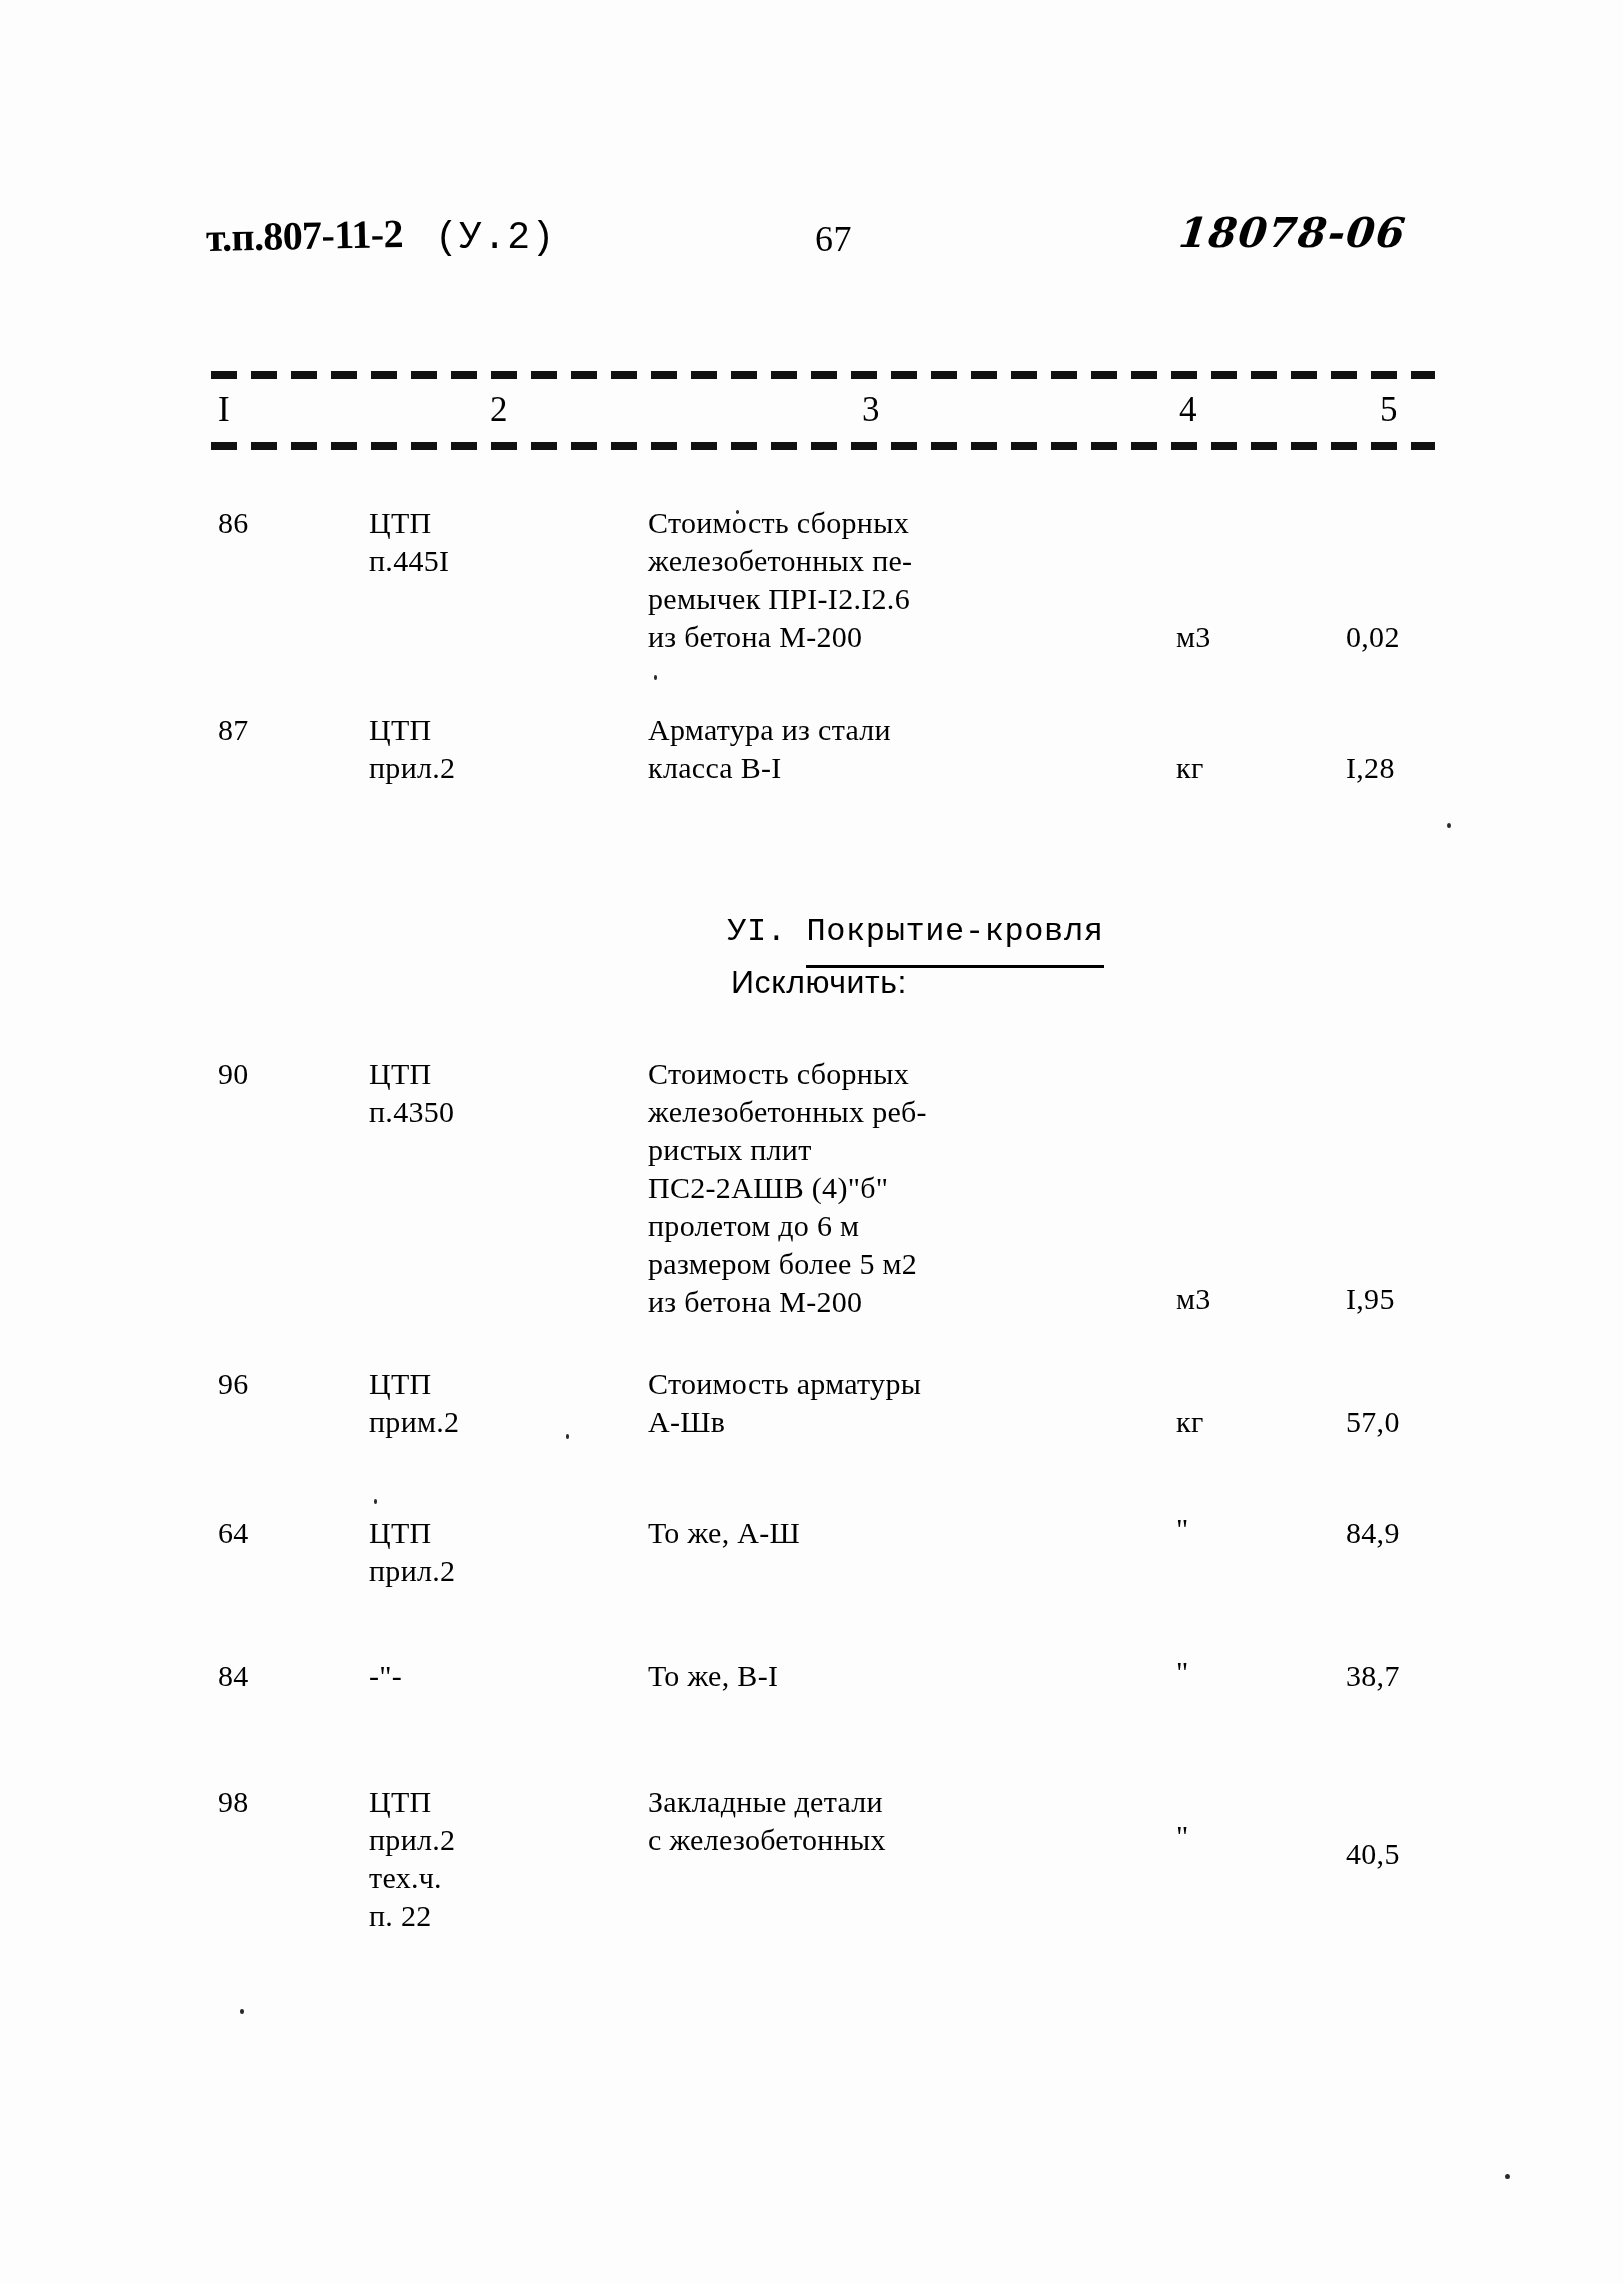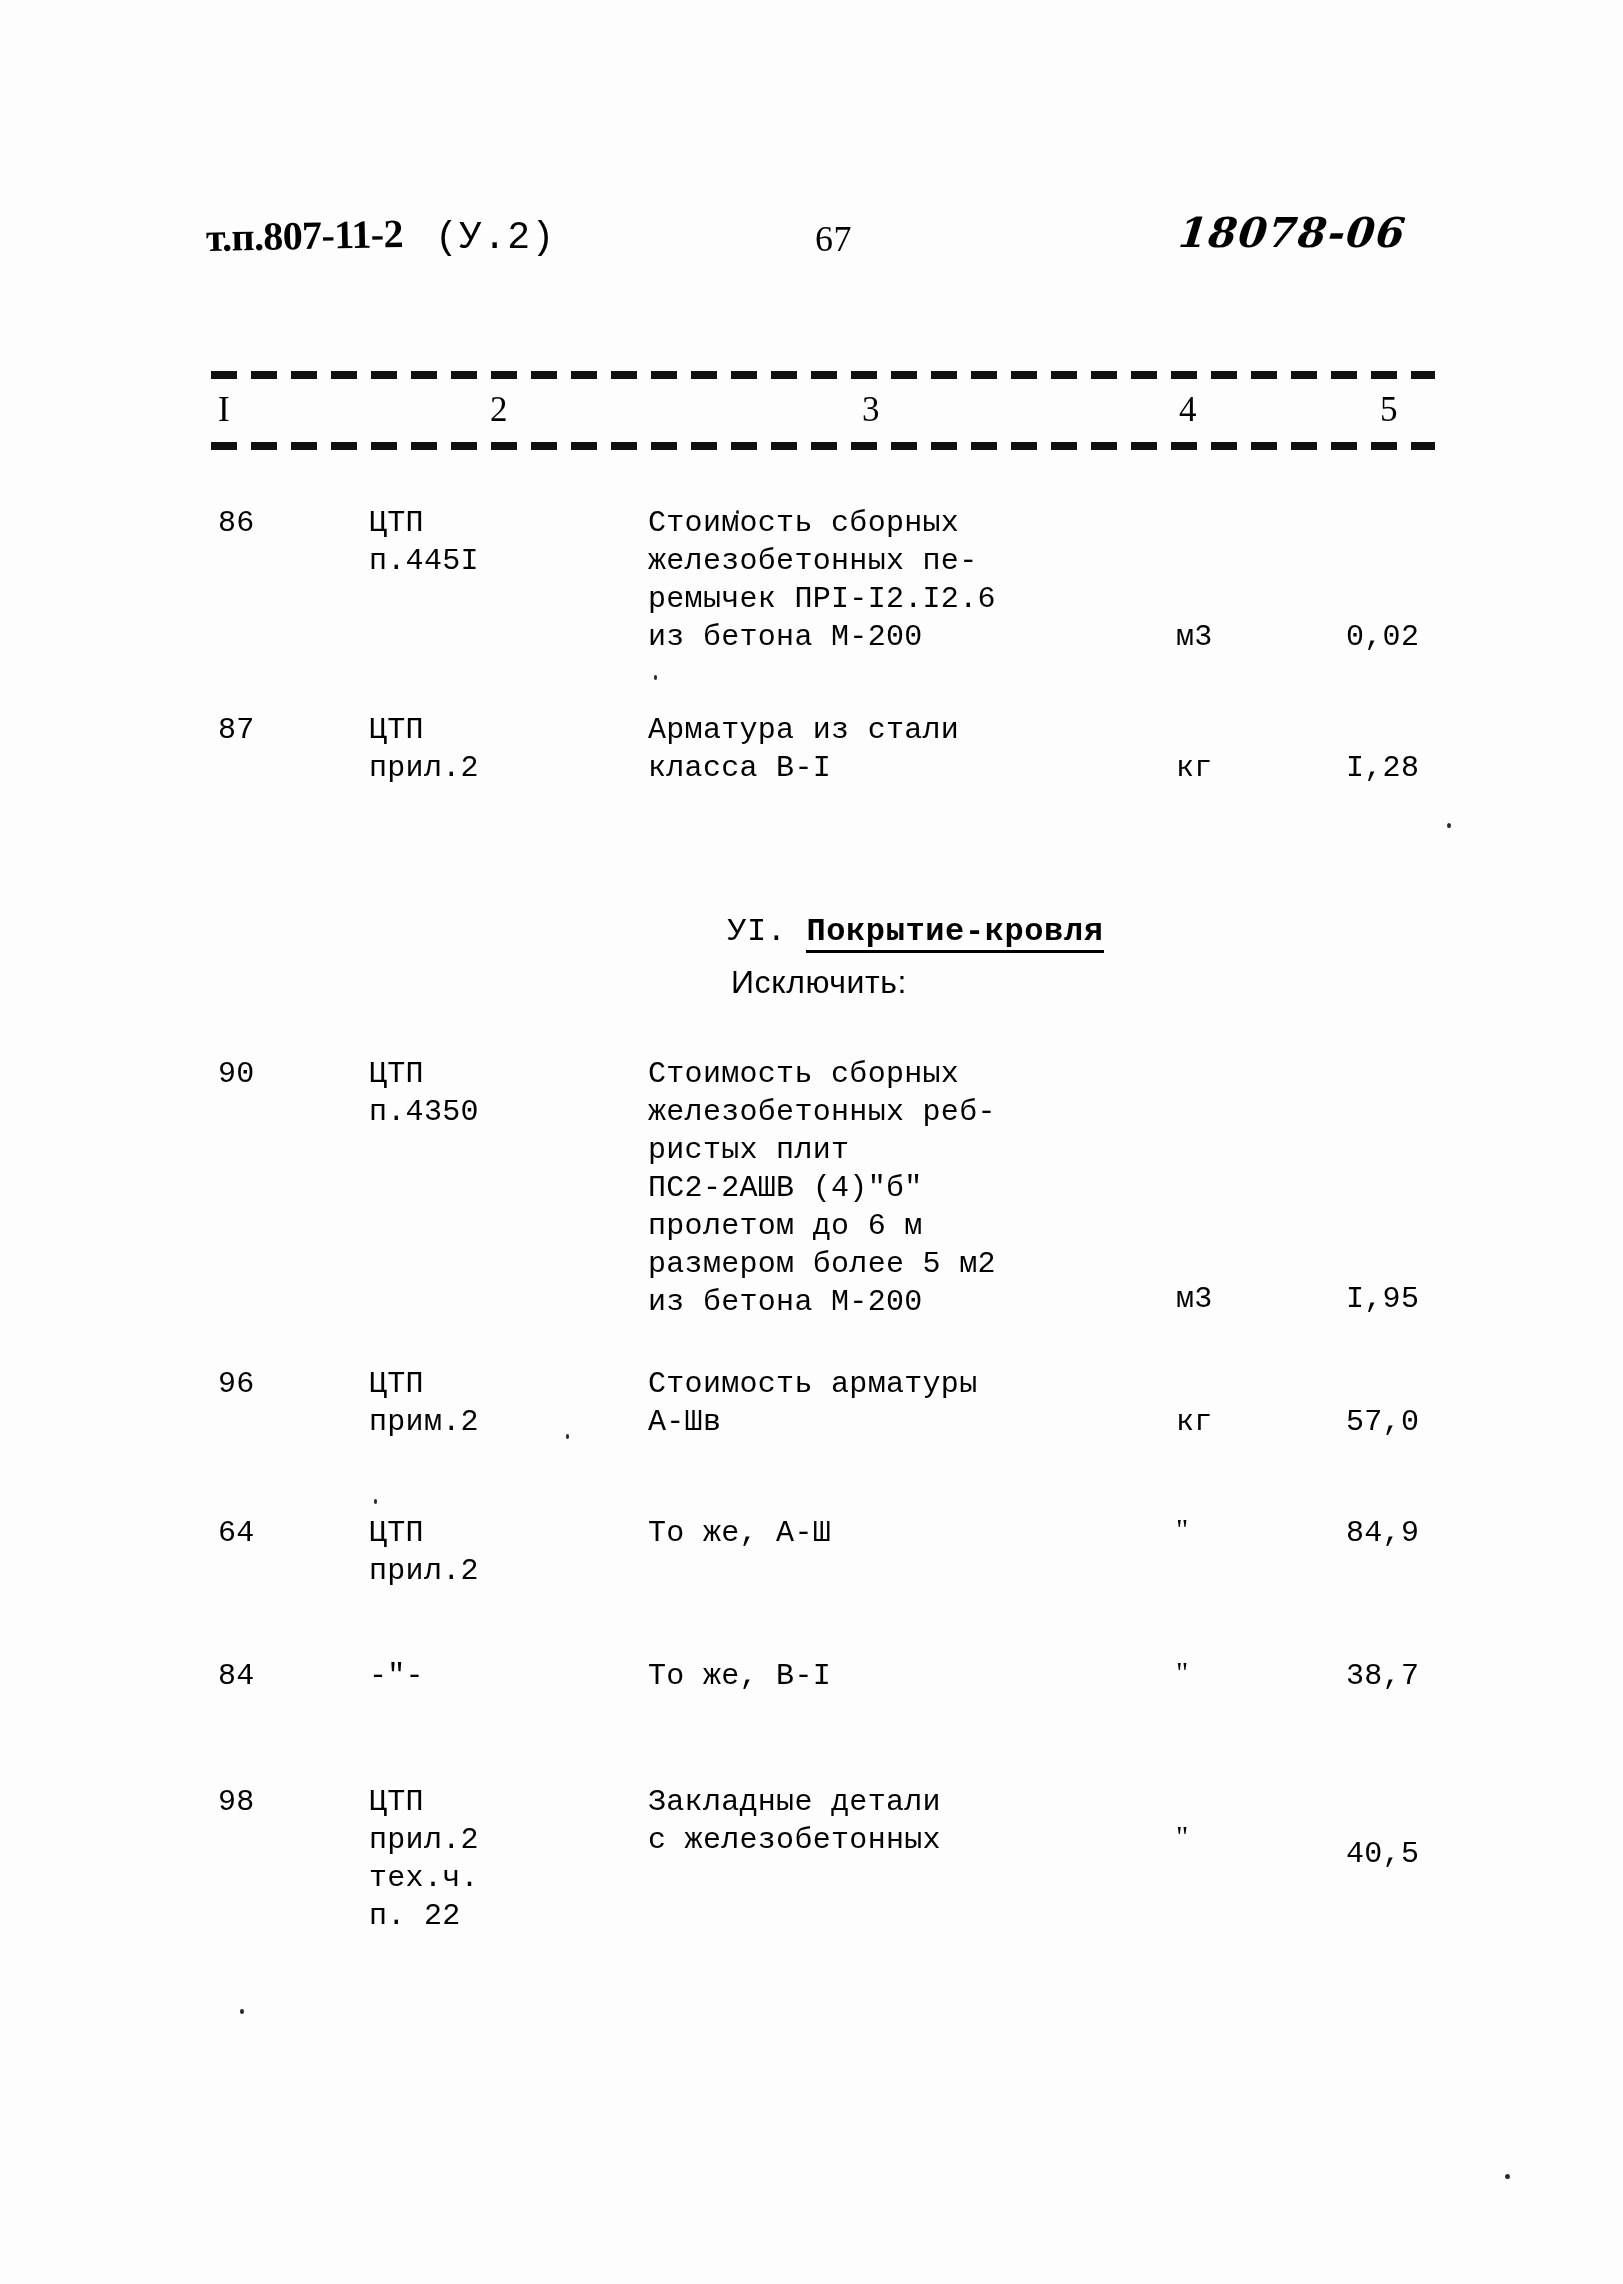--- a/index.html
+++ b/index.html
@@ -83,21 +83,21 @@
   .cn4 { left: 1179px; }
   .cn5 { left: 1380px; }
 
   .row {
     position: absolute;
     left: 0;
     width: 1623px;
   }
   .cell {
     position: absolute;
-    font-family: Liberation Mono, monospace;
+    font-family: Liberation Serif, serif;
     font-size: 30px;
     line-height: 38px;
     white-space: pre;
     letter-spacing: 0.3px;
   }
   .c-num   { left: 218px; }
   .c-ref   { left: 369px; }
   .c-desc  { left: 648px; }
   .c-unit  { left: 1176px; }
   .c-qty   { left: 1346px; text-align: right; }
@@ -108,22 +108,21 @@
   .section-head {
     position: absolute;
     left: 648px;
     font-family: "Liberation Mono", monospace;
     font-size: 32px;
     letter-spacing: 0.6px;
     white-space: pre;
   }
   .section-head .underline {
     border-bottom: 3.2px solid #000;
-    padding-bottom: 0;
-    font-weight: bold;
+    padding-bottom: 15px;
   }
   .section-sub {
     position: absolute;
     left: 731px;
     font-family: Liberation Sans, sans-serif;
     font-size: 32px;
     letter-spacing: 0.6px;
     white-space: pre;
     text-align: center;
   }

